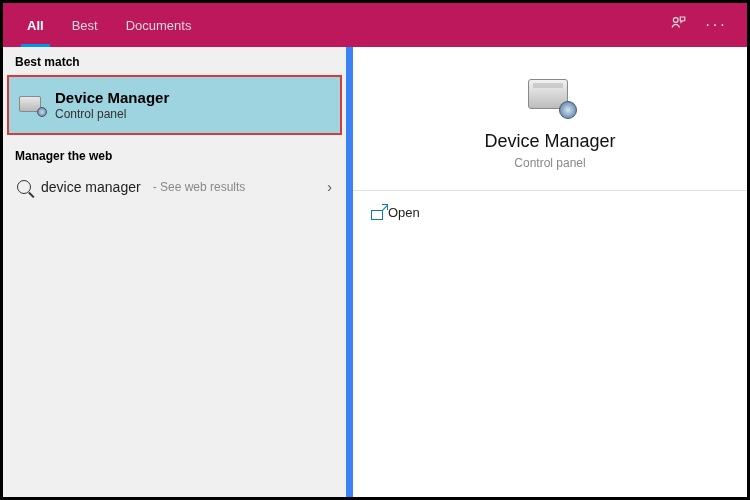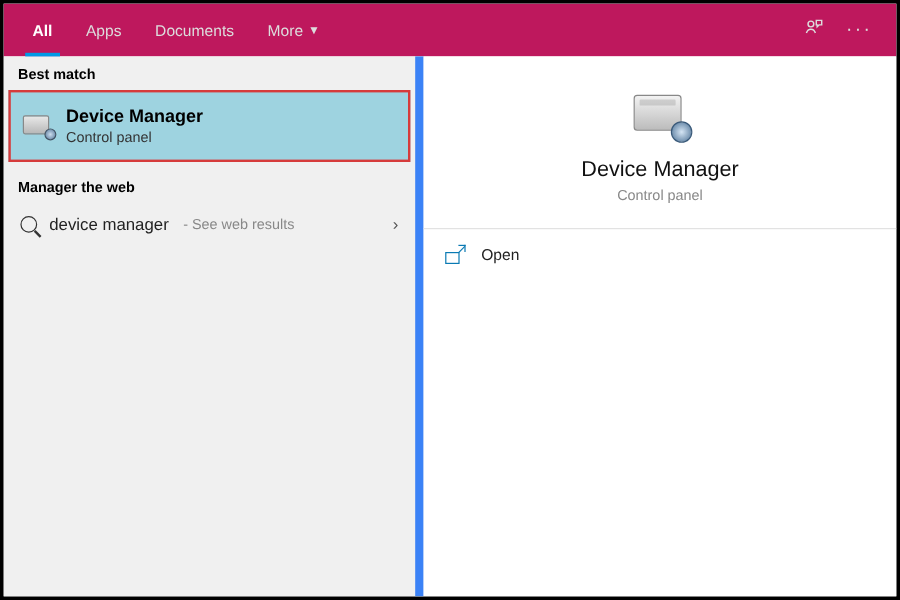--- a/index.html
+++ b/index.html
@@ -143,21 +143,21 @@
       border-radius: 50%;
       position: absolute; right: -3px; bottom: -2px;
     }
     .preview-title { font-size: 18px; color: #111; }
     .preview-sub { font-size: 12px; color: #888; margin-top: 4px; }
     .divider { height: 1px; background: #e2e2e2; margin: 0; }
     
     .action-row {
       display: flex;
       align-items: center;
-      gap: 14px;
+      gap: 1px;
       padding: 14px 18px;
       cursor: pointer;
     }
     .open-icon {
       width: 16px; height: 14px;
       position: relative;
     }
     .open-icon .rect {
       position: absolute;
       left: 0; bottom: 0;
@@ -190,29 +190,25 @@
   </style>
 </head>
 <body>
 
 <div class="topbar">
   <div class="tabs">
     <div class="tab active">
         <span>All</span>
       </div>
     <div class="tab">
-        <span>Apps</span>
+        <span>Best</span>
       </div>
     <div class="tab">
         <span>Documents</span>
       </div>
-    <div class="tab">
-      <span>More</span>
-      <span class="chev">▼</span>
-    </div>
   </div>
   <div class="topbar-right">
     <span class="icn">
       <svg width="18" height="18" viewBox="0 0 24 24" fill="none" stroke="#ddd" stroke-width="1.6">
           <circle cx="9" cy="8" r="3.2"></circle>
           <path d="M4 18c1-3 3.2-4.2 5-4.2s4 1.2 5 4.2"></path>
           <path d="M15 4h6v5h-3l-2 2v-2h-1z"></path>
         </svg>
     </span>
     <span class="icn ellipsis">···</span>

